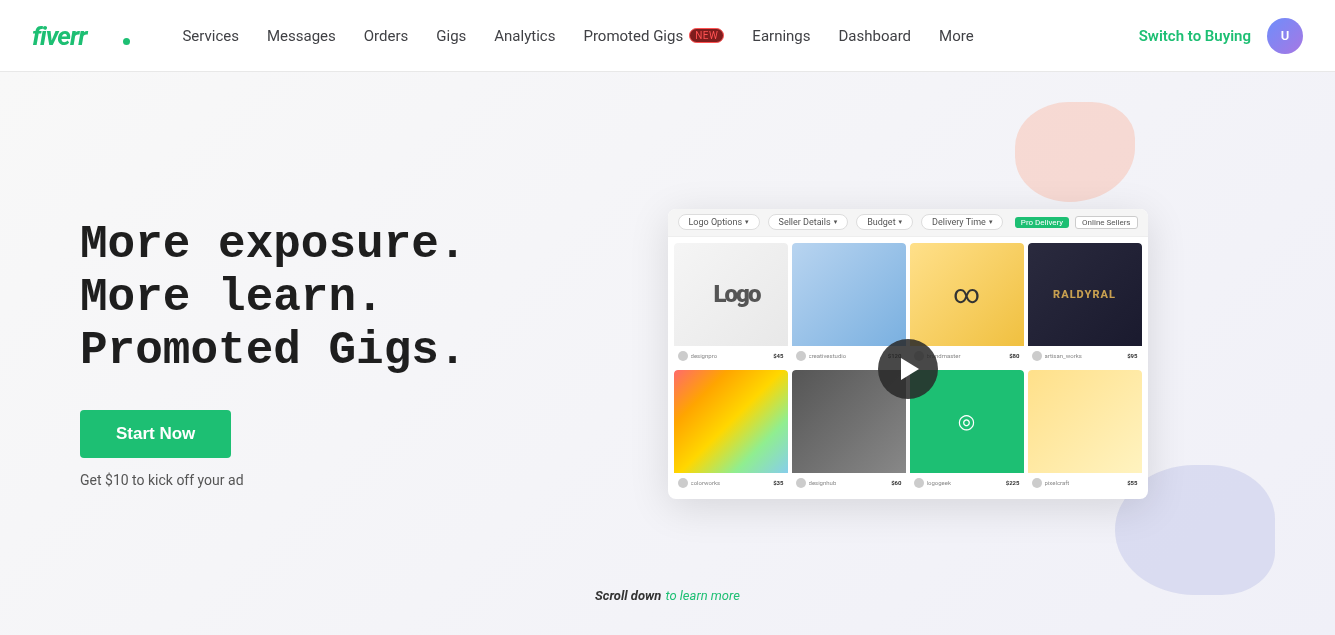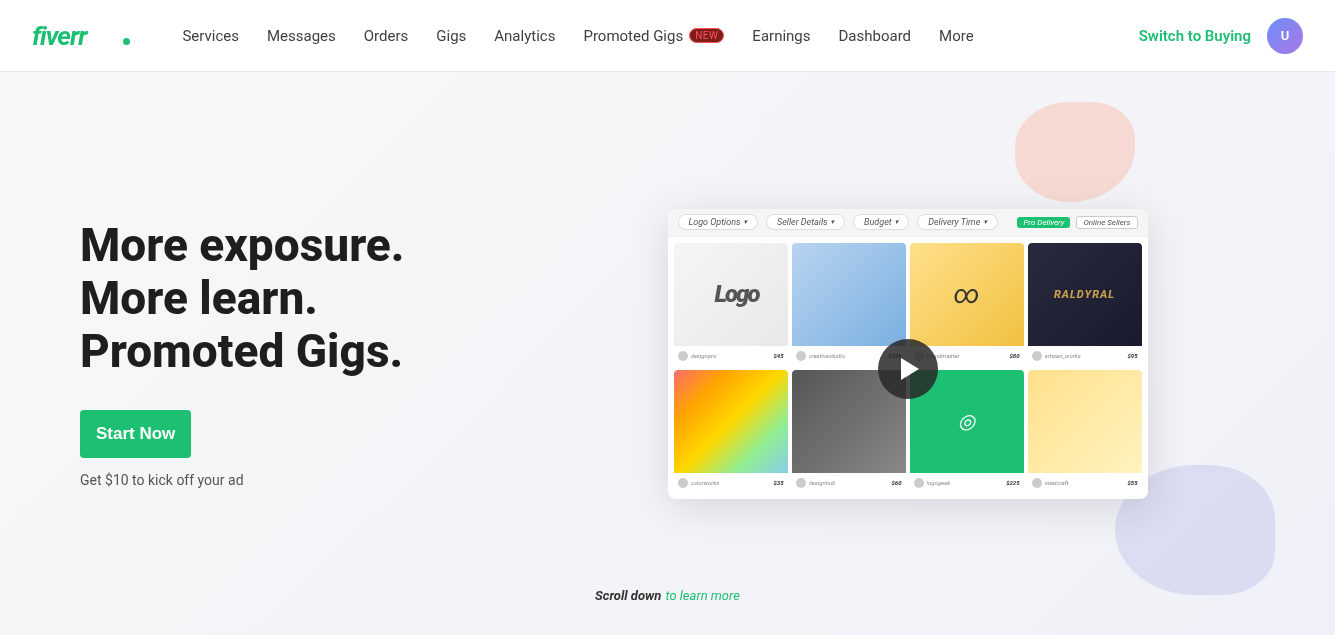--- a/index.html
+++ b/index.html
@@ -138,27 +138,28 @@
     .hero-left {
       flex: 0 0 480px;
       z-index: 2;
     }
     .hero-title {
       font-size: 46px;
       font-weight: 800;
       color: #1e1e1e;
       line-height: 1.15;
       margin-bottom: 32px;
+      font-family: Liberation Mono, monospace;
     }
     .start-btn {
       background: #1dbf73;
       color: #fff;
       border: none;
       border-radius: 4px;
-      padding: 14px 16px;
+      padding: 14px 36px;
       font-size: 17px;
       font-weight: 700;
       cursor: pointer;
       margin-bottom: 14px;
       display: block;
     }
     .hero-sub {
       font-size: 14px;
       color: #555;
       margin-top: 2px;
@@ -175,21 +176,20 @@
     }
 
     .mock-screenshot {
       width: 480px;
       height: 290px;
       background: #fff;
       border-radius: 8px;
       box-shadow: 0 8px 40px rgba(0,0,0,0.12);
       overflow: hidden;
       position: relative;
-      font-style: italic;
     }
 
     
     .mock-filters {
       background: #f5f5f5;
       height: 28px;
       display: flex;
       align-items: center;
       padding: 0 10px;
       gap: 8px;

